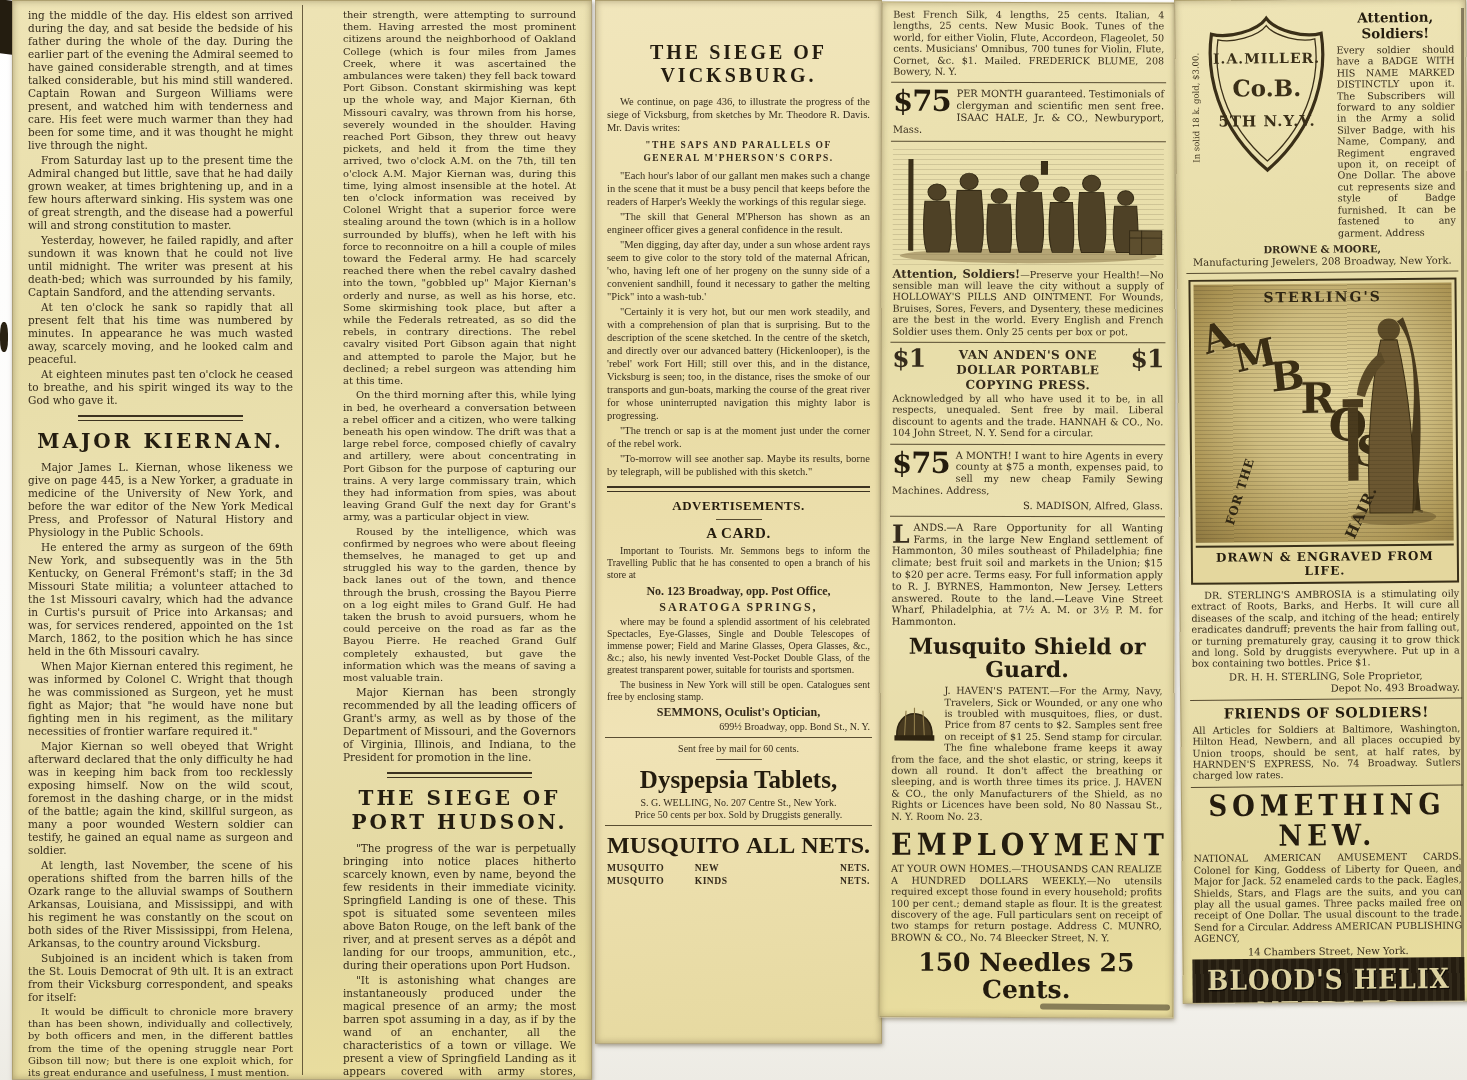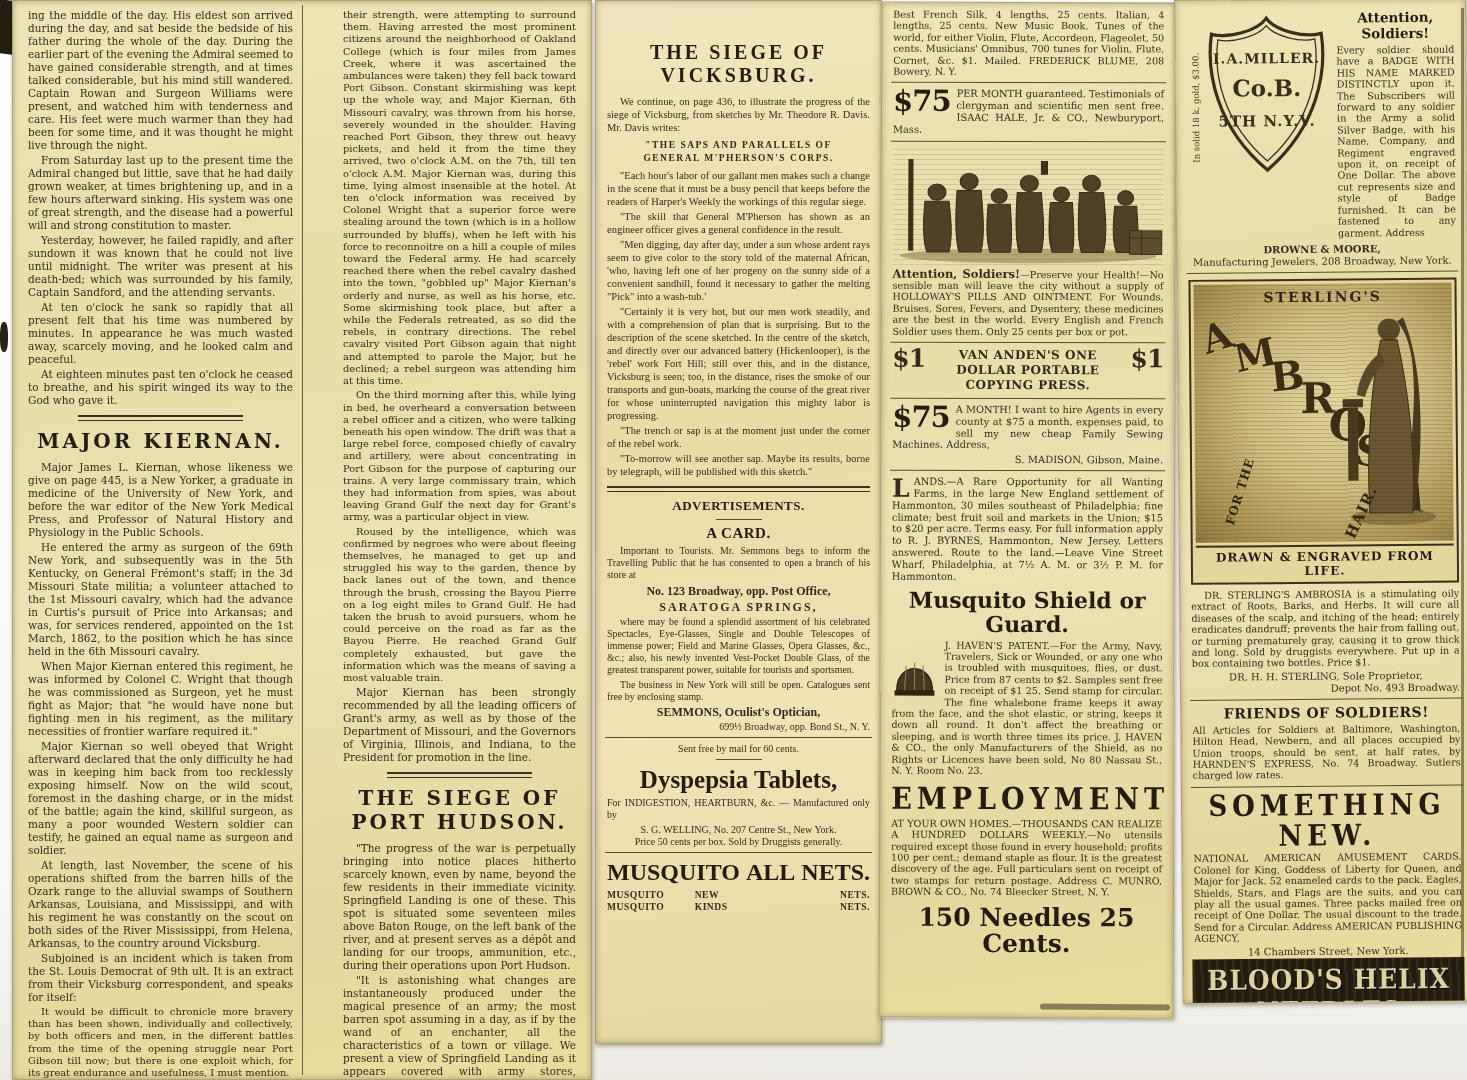--- a/index.html
+++ b/index.html
@@ -161,21 +161,20 @@
         <div class="np-center bold md">No. 123 Broadway, opp. Post Office,</div>
         <div class="np-center bold md sp">SARATOGA SPRINGS,</div>
         <div class="np-p small">where may be found a splendid assortment of his celebrated Spectacles, Eye-Glasses, Single and Double Telescopes of immense power; Field and Marine Glasses, Opera Glasses, &amp;c., &amp;c.; also, his newly invented Vest-Pocket Double Glass, of the greatest transparent power, suitable for tourists and sportsmen.</div>
         <div class="np-p small">The business in New York will still be open.  Catalogues sent free by enclosing stamp.</div>
         <div class="np-center bold md">SEMMONS, Oculist's Optician,</div>
         <div class="np-right">699½ Broadway, opp. Bond St., N. Y.</div>
         <div class="np-rule"></div>
         <div class="np-center">Sent free by mail for 60 cents.</div>
         <div class="np-srule"></div>
         <div class="np-h2" style="font-size: 25px;">Dyspepsia Tablets,</div>
-        <div class="np-p small noind">For INDIGESTION, HEARTBURN, &amp;c. — Manufactured only by</div>
         <div class="np-center">S. G. WELLING, No. 207 Centre St., New York.</div>
         <div class="np-center">Price 50 cents per box.   Sold by Druggists generally.</div>
         <div class="np-rule"></div>
         <div class="np-rowh" style="font-size: 24px;">
           <span class="ra">MUSQUITO</span>
           <span class="rb">ALL</span>
           <span class="rc">NETS.</span>
         </div>
         <div class="np-row3">
           <span class="ra">MUSQUITO</span>
@@ -224,27 +223,28 @@
           </svg>
         </div>
         <div class="np-p small noind"><span style="font-weight: bold; font-size: 11.5px;">Attention, Soldiers!</span><span>—Preserve your Health!—No sensible man will leave the city without a supply of HOLLOWAY'S PILLS AND OINTMENT.  For Wounds, Bruises, Sores, Fevers, and Dysentery, these medicines are the best in the world.  Every English and French Soldier uses them.  Only 25 cents per box or pot.</span></div>
         <div class="np-rule"></div>
         <div class="np-d2">
           <div class="np-d2head">
             <span class="np-d2big">$1</span>
             <div class="np-d2title">VAN ANDEN'S ONE DOLLAR PORTABLE COPYING PRESS.</div>
             <span class="np-d2big">$1</span>
           </div>
+          <div class="np-p small noind">Acknowledged by all who have used it to be, in all respects, unequaled.  Sent free by mail.  Liberal discount to agents and the trade.  HANNAH &amp; CO., No. 104 John Street, N. Y.  Send for a circular.</div>
         </div>
         <div class="np-rule"></div>
         <div class="np-price">
           <span class="np-big">$75</span>
           <span class="np-pricetext">A MONTH! I want to hire Agents in every county at $75 a month, expenses paid, to sell my new cheap Family Sewing Machines.  Address,</span>
         </div>
-        <div class="np-right">S. MADISON, Gibson, Maine.</div>
+        <div class="np-right">S. MADISON, Alfred, Glass.</div>
         <div class="np-rule"></div>
         <div class="np-drop-p"><span class="np-drop">L</span><span>ANDS.—A Rare Opportunity for all Wanting Farms, in the large New England settlement of Hammonton, 30 miles southeast of Philadelphia; fine climate; best fruit soil and markets in the Union; $15 to $20 per acre.  Terms easy.  For full information apply to R. J. BYRNES, Hammonton, New Jersey.  Letters answered.  Route to the land.—Leave Vine Street Wharf, Philadelphia, at 7½ A. M. or 3½ P. M. for Hammonton.</span></div>
         <div class="np-h2" style="font-size: 22px;">Musquito Shield or Guard.</div>
         <div class="np-haven">
           <div class="np-shieldimg"><svg viewBox="0 0 60 74">
               <path d="M7,64 C5,24 55,24 53,64 Z" fill="#46391f" stroke="#2e2411" stroke-width="2"></path>
               <path d="M30,26 L30,64 M19,30 L17,64 M41,30 L43,64" stroke="#8d7a49" stroke-width="1.5" fill="none"></path>
               <rect x="4" y="62" width="52" height="7" fill="#2e2411"></rect>
             </svg></div>
           <div class="np-p small noind">J. HAVEN'S PATENT.—For the Army, Navy, Travelers, Sick or Wounded, or any one who is troubled with musquitoes, flies, or dust.  Price from 87 cents to $2.  Samples sent free on receipt of $1 25.  Send stamp for circular.  The fine whalebone frame keeps it away from the face, and the shot elastic, or string, keeps it down all round.  It don't affect the breathing or sleeping, and is worth three times its price.  J. HAVEN &amp; CO., the only Manufacturers of the Shield, as no Rights or Licences have been sold, No 80 Nassau St., N. Y.  Room No. 23.</div>

